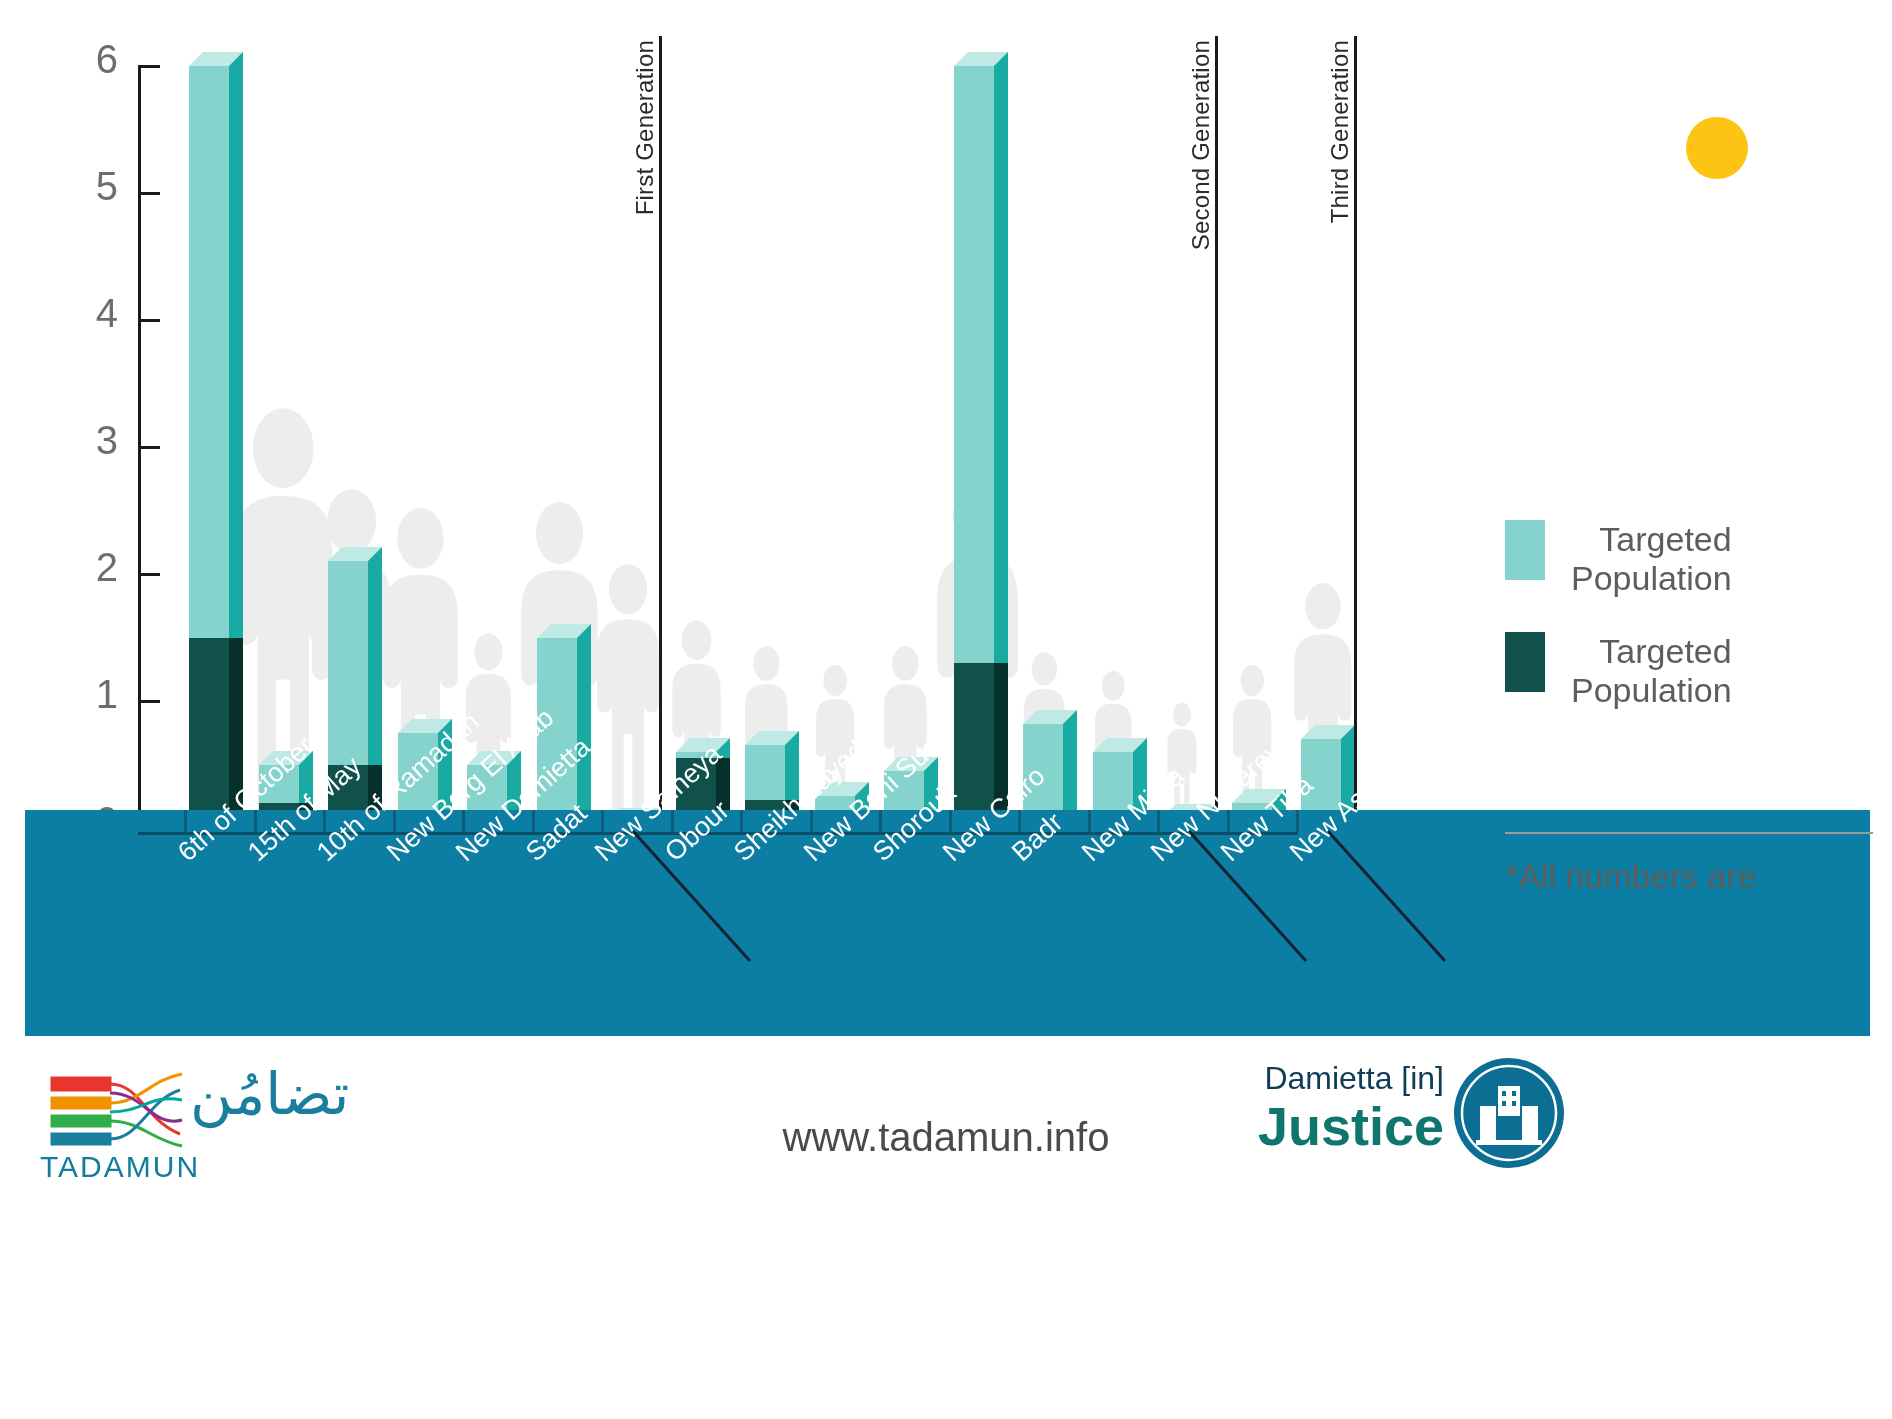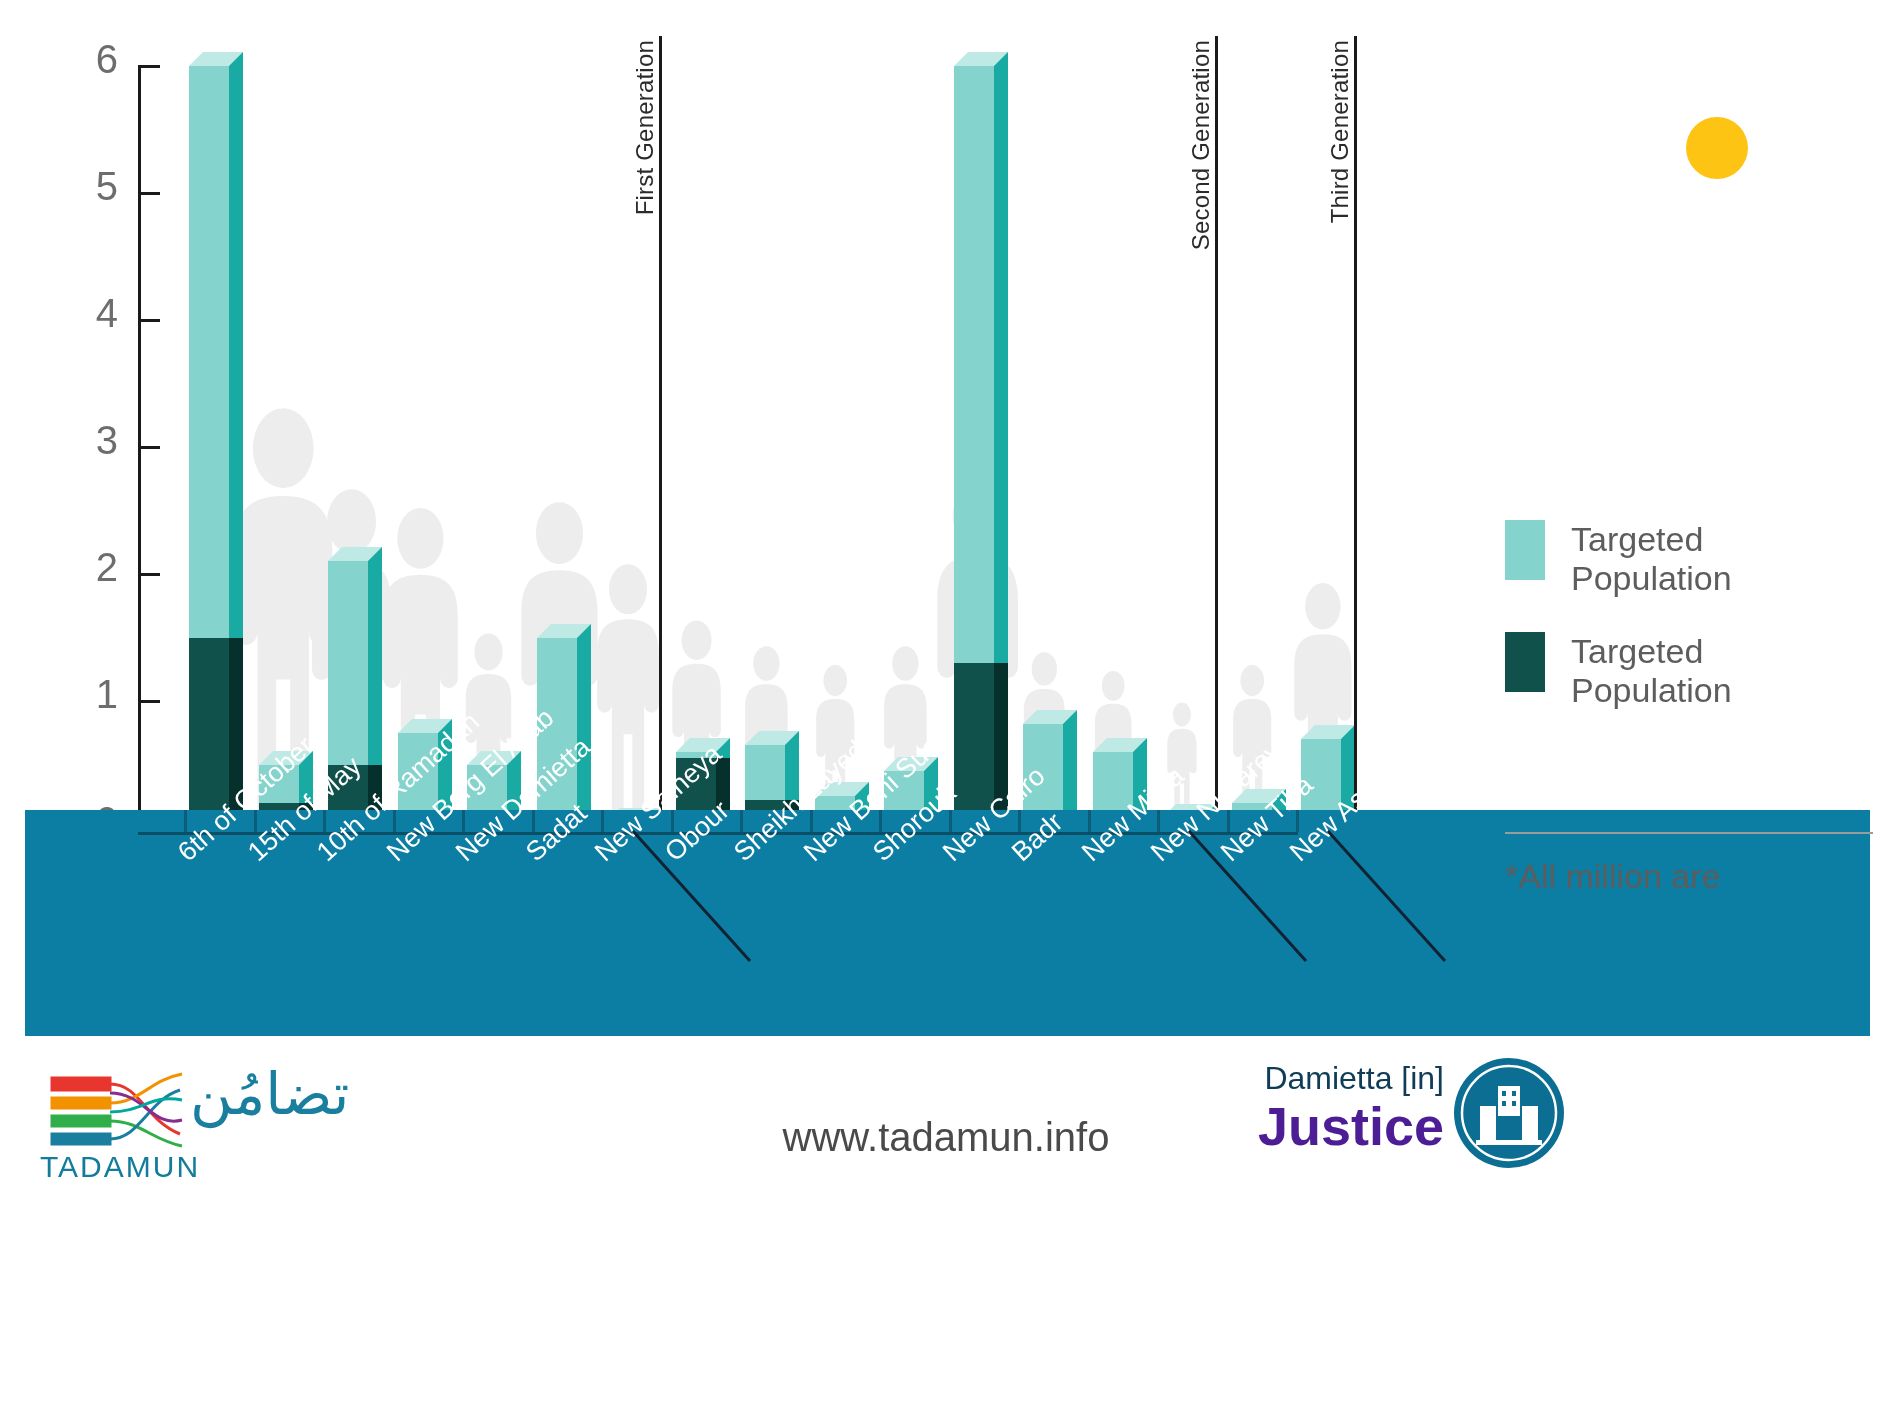--- a/index.html
+++ b/index.html
@@ -68,40 +68,40 @@
 
   .x-label {
     position:absolute; color:#ffffff; font-size:27px; white-space:nowrap;
     transform-origin:left top; transform:rotate(-42deg);
     font-family:"Liberation Sans", sans-serif;
   }
   .gen-underline { position:absolute; background:#0b3d52; height:3px; transform-origin:left top; }
 
   
   #legend { position:absolute; left:1505px; top:520px; width:360px; }
-  .legend-row { display:flex; align-items:flex-start; margin-bottom:34px; }
+  .legend-row { display:flex; align-items:flex-start; margin-bottom:34px;text-align:right; }
   .legend-swatch { width:40px; height:60px; flex:0 0 40px; margin-right:26px; }
   .legend-text { color:#5d5d5d; font-size:34px; line-height:1.15; }
   #legend-sep { position:absolute; left:1505px; top:832px; width:368px; height:2px; background:#9b9b9b; }
   #footnote { position:absolute; left:1505px; top:855px; width:380px; color:#5d5d5d; font-size:34px; line-height:1.28; }
 
   
   #yellow-dot {
     position:absolute; left:1686px; top:117px; width:62px; height:62px;
     border-radius:50%; background:#fdc414;
   }
 
   
   #footer { position:absolute; left:0; top:1040px; width:1604px; height:379px; background:#ffffff; }
   #tadamun-logo { position:absolute; left:40px; top:20px; width:330px; height:115px; }
   #tadamun-word { position:absolute; left:40px; top:110px; color:#127c9c; font-size:30px; letter-spacing:2px;}
   #tadamun-arabic { position:absolute; left:190px; top:20px; color:#1a7e9e; font-size:58px; }
   #site-url { position:absolute; left:0; top:75px; width:1892px; text-align:center; color:#4a4a4a; font-size:40px; }
   #pj-planning { position:absolute; right:160px; top:20px; color:#0f3d57; font-size:32px; text-align:right; width:260px;}
-  #pj-justice { position:absolute; right:160px; top:55px; color:#4c1d95; font-size:54px; font-weight:bold; text-align:right; width:260px;}
+  #pj-justice { position:absolute; right:160px; top:55px; color:#0f766e; font-size:54px; font-weight:bold; text-align:right; width:260px;}
   #pj-seal { position:absolute; right:40px; top:18px; width:110px; height:110px; border-radius:50%; background:#0d6e93; }
 </style>
 </head>
 <body>
 
 <div id="chart-root">
 
   <div id="y-axis"></div>
   <div class="y-axis-line"></div>
   <div id="y-ticks">
@@ -417,21 +417,21 @@
       <div class="legend-row">
         <div class="legend-swatch" style="background:#10514c;"></div>
         <div class="legend-text">
           <div>Targeted</div>
           <div>Population</div>
         </div>
       </div>
     </div>
   <div id="legend-sep"></div>
   <div id="footnote">
-    <div>*All million are</div>
+    <div>*All numbers are</div>
   </div>
 </div>
 
 <div id="footer">
   <svg id="tadamun-logo" viewBox="0 0 330 115">
     <g stroke-width="3" fill="none">
       <path d="M12 18 H70 V30 H12 Z" stroke="#e8352e" fill="#e8352e"></path>
       <path d="M12 38 H70 V48 H12 Z" stroke="#f39200" fill="#f39200"></path>
       <path d="M12 56 H70 V66 H12 Z" stroke="#2fae49" fill="#2fae49"></path>
       <path d="M12 74 H70 V84 H12 Z" stroke="#1a7e9e" fill="#1a7e9e"></path>

